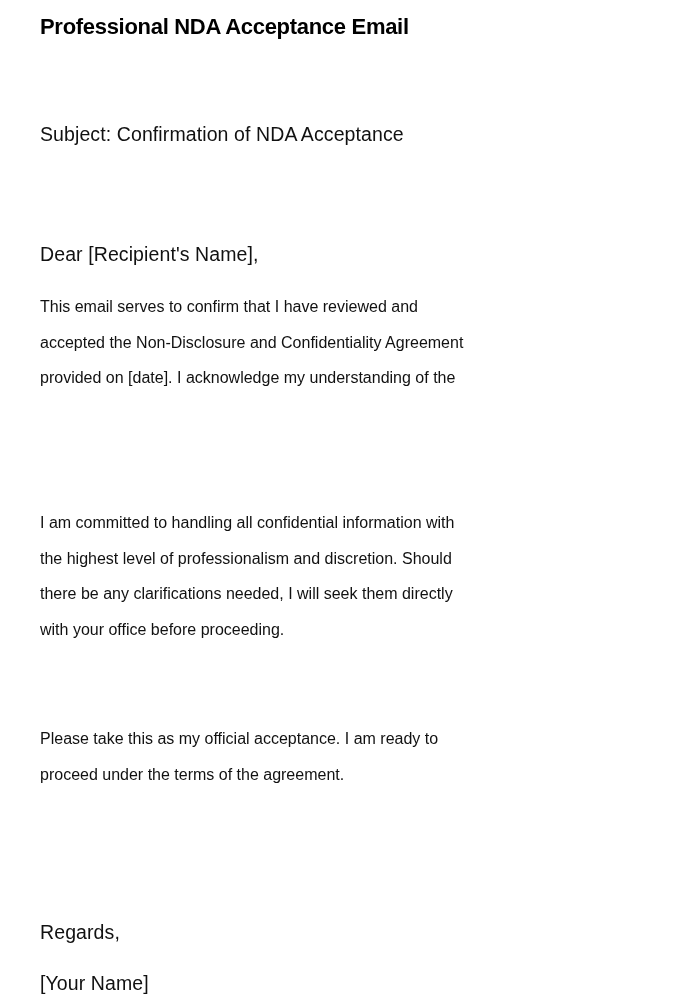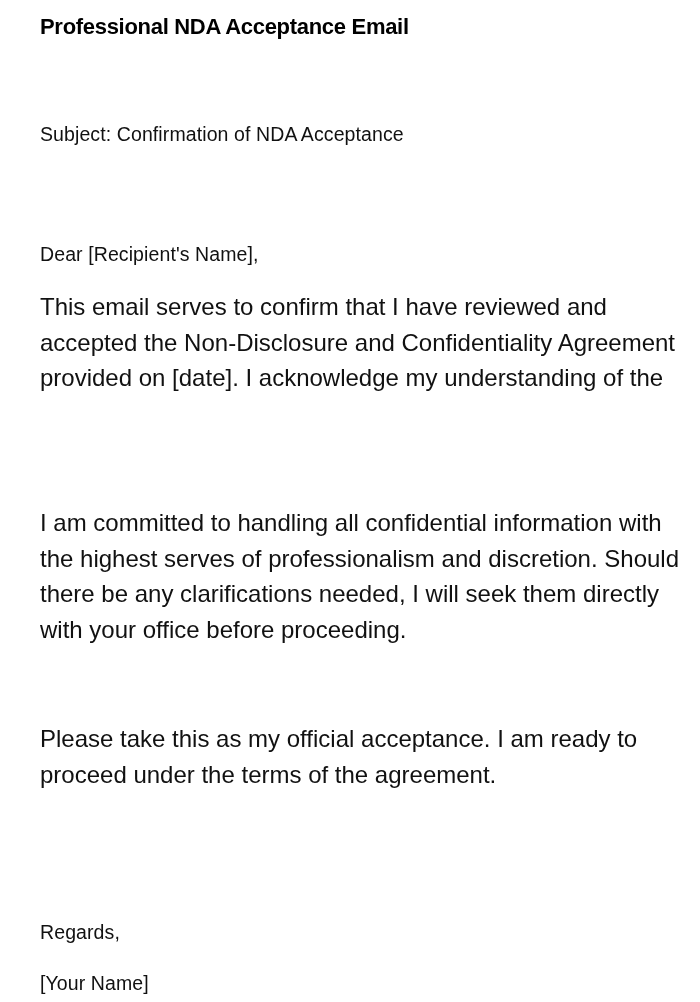--- a/index.html
+++ b/index.html
@@ -3,42 +3,42 @@
 <meta charset="utf-8">
 <style>
   html, body { margin: 0; padding: 0; background: #ffffff; }
   body { width: 700px; height: 1002px; position: relative; overflow: hidden;
          font-family: "Liberation Sans", "DejaVu Sans", sans-serif; color: #111111; }
   .doc { position: absolute; left: 40px; top: 0; width: 600px; }
   .title { position: absolute; top: 14px; left: 0; font-size: 22px; font-weight: bold;
            letter-spacing: -0.3px; white-space: nowrap; color: #000; }
   .line { position: absolute; left: 0; font-size: 19.5px; line-height: 35.5px; white-space: nowrap;
           letter-spacing: 0.1px; margin-top: 48px; }
-  .para { position: absolute; left: 0; width: 600px; font-size: 24px; line-height: 35.5px; }
+  .para { position: absolute; left: 0; width: 600px; font-size: 16px; line-height: 35.5px; }
   .para span { display: block; white-space: nowrap; }
 </style>
 </head>
 <body>
 
 <div class="doc">
   <div class="title">Professional NDA Acceptance Email</div>
 
   <div class="line" style="top:69px">Subject: Confirmation of NDA Acceptance</div>
 
   <div class="line" style="top:189px">Dear [Recipient's Name],</div>
 
   <div class="para" style="top:289px">
     <span>This email serves to confirm that I have reviewed and</span>
     <span>accepted the Non-Disclosure and Confidentiality Agreement</span>
     <span>provided on [date]. I acknowledge my understanding of the</span>
   </div>
 
   <div class="para" style="top:505px">
     <span>I am committed to handling all confidential information with</span>
-    <span>the highest serves of professionalism and discretion. Should</span>
+    <span>the highest level of professionalism and discretion. Should</span>
     <span>there be any clarifications needed, I will seek them directly</span>
     <span>with your office before proceeding.</span>
   </div>
 
   <div class="para" style="top:721px">
     <span>Please take this as my official acceptance. I am ready to</span>
     <span>proceed under the terms of the agreement.</span>
   </div>
 
   <div class="line" style="top:867px">Regards,</div>

